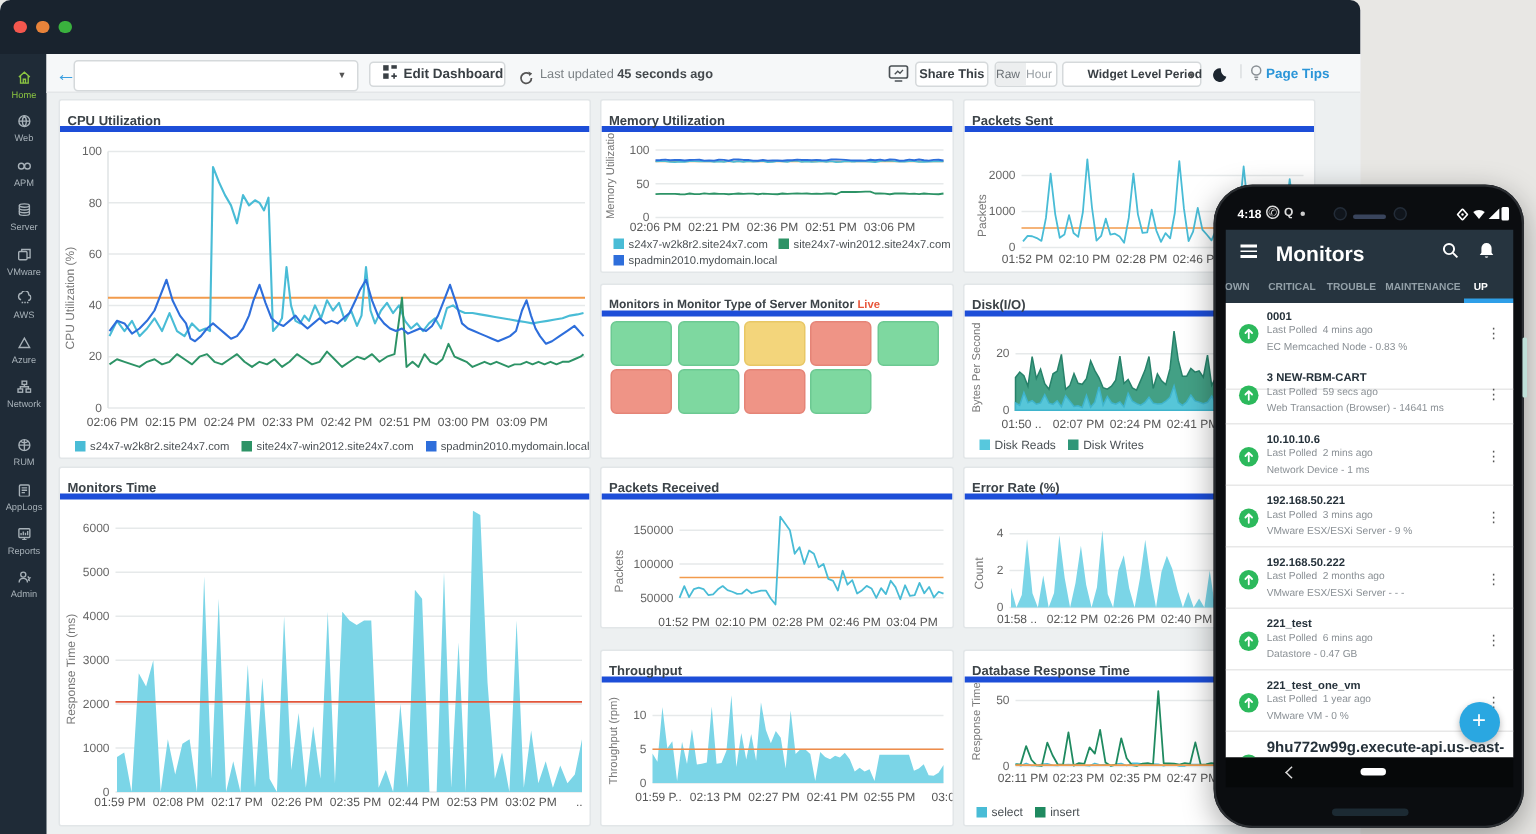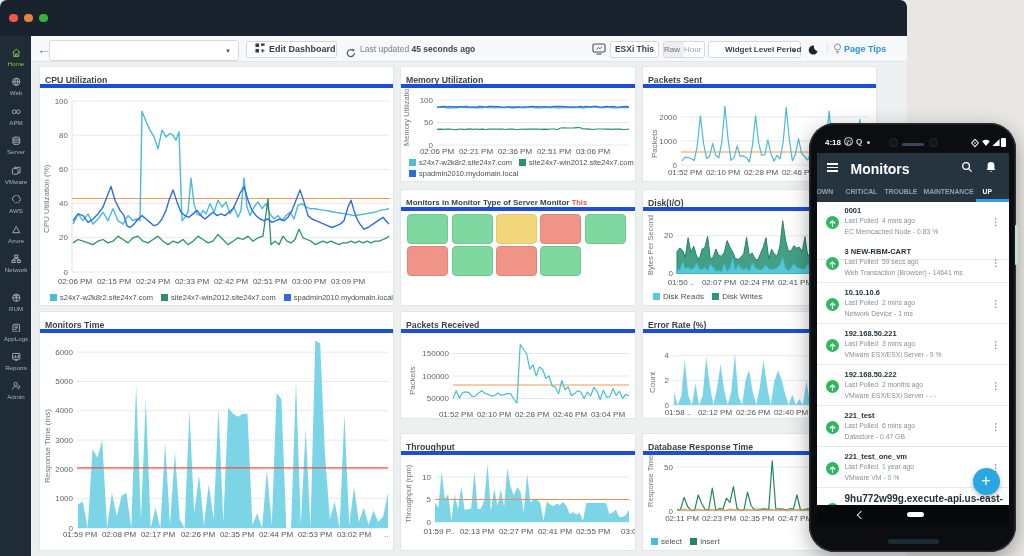--- a/index.html
+++ b/index.html
@@ -95,21 +95,21 @@
           <path d="M8.3 5 A3.5 3.5 0 1 1 6.8 2.2" stroke="#555" stroke-width="1.2" fill="none"></path>
           <path d="M6.3 0.6 L8.8 2 L6.9 3.8 Z" fill="#555"></path>
         </svg>
   </div>
   <div style="position:absolute;left:329px;top:8px;font-size:8.5px;color:#7a8084;white-space:nowrap">Last updated <b style="color:#43484c">45 seconds ago</b></div>
   <svg style="position:absolute;left:561px;top:7px" width="14" height="12" viewBox="0 0 14 12">
         <rect x="1" y="1" width="12" height="8" rx="1.2" stroke="#4a5054" stroke-width="1.1" fill="none"></rect>
         <path d="M4.5 11 H9.5" stroke="#4a5054" stroke-width="1.1"></path>
         <path d="M4.5 6.5 l2 -2 1.5 1.3 2 -2.2" stroke="#4a5054" stroke-width="0.9" fill="none"></path>
       </svg>
-  <div class="btn" style="left:579px;top:5px;width:49px;text-align:center;padding-left:0;font-weight:bold;font-size:8.5px">ESXi This</div>
+  <div class="btn" style="left:579px;top:5px;width:49px;text-align:center;padding-left:0;font-weight:bold;font-size:8.5px">Share This</div>
   <div class="btn" style="left:632px;top:5px;width:42px;padding:0;text-align:left;color:#9aa0a5;font-size:8px">
      <span style="display:inline-block;width:20px;background:#eceeef;border-radius:2px 0 0 2px;color:#6a7075;line-height:15px">Raw</span><span style="display:inline-block;width:20px;line-height:15px">Hour</span></div>
   <div class="btn" style="left:677px;top:5px;width:93px;font-weight:bold;color:#3a4045;white-space:nowrap;font-size:8px;padding-left:16px">Widget Level Period<span style="position:absolute;right:3px;top:6.5px;font-size:5.5px;color:#555;line-height:1">▼</span></div>
   <svg style="position:absolute;left:777px;top:8.5px" width="10" height="10" viewBox="0 0 14 14">
         <path d="M8.4 0.9 A6.3 6.3 0 1 0 13.4 8.7 A6.9 6.9 0 0 1 8.4 0.9 Z" fill="#1d2630"></path>
       </svg>
   <div style="position:absolute;left:795px;top:6px;color:#d8dbdd;font-size:10px">|</div>
   <svg style="position:absolute;left:802px;top:7px" width="9" height="12" viewBox="0 0 9 12">
         <circle cx="4.5" cy="4" r="3" stroke="#8a9095" stroke-width="1" fill="none"></circle>
         <path d="M3.2 8.5 h2.6 M3.6 10 h1.8" stroke="#8a9095" stroke-width="1"></path>
@@ -207,21 +207,21 @@
         <text x="192" y="66" font-size="8" fill="#555" text-anchor="middle">03:06 PM</text>
 </svg>
     <div class="leg" style="left:8px;top:90px;line-height:11px;white-space:nowrap;font-size:7.5px">
 <span class="sq" style="background:#49bcd6"></span>s24x7-w2k8r2.site24x7.com
 <span class="sq" style="background:#2d9366;margin-left:5px"></span>site24x7-win2012.site24x7.com<br>
 <span class="sq" style="background:#2e6edb"></span>spadmin2010.mydomain.local
 </div>
   </div>
 
   <div class="panel" style="left:400px;top:189px;width:236px;height:117px">
-    <div class="ph" style="font-size:8px">Monitors in Monitor Type of Server Monitor <span style="color:#e8563a;font-size:7.5px">This</span></div>
+    <div class="ph" style="font-size:8px">Monitors in Monitor Type of Server Monitor <span style="color:#e8563a;font-size:7.5px">Live</span></div>
     <div style="position:absolute;left:6px;top:24px;width:41px;height:30px;background:#7ed8a0;border:1px solid #6cc992;border-radius:4px"></div>
       <div style="position:absolute;left:51px;top:24px;width:41px;height:30px;background:#7ed8a0;border:1px solid #6cc992;border-radius:4px"></div>
       <div style="position:absolute;left:95px;top:24px;width:41px;height:30px;background:#f3d57b;border:1px solid #e8c765;border-radius:4px"></div>
       <div style="position:absolute;left:139px;top:24px;width:41px;height:30px;background:#ef9486;border:1px solid #e58477;border-radius:4px"></div>
       <div style="position:absolute;left:184px;top:24px;width:41px;height:30px;background:#7ed8a0;border:1px solid #6cc992;border-radius:4px"></div>
       <div style="position:absolute;left:6px;top:56px;width:41px;height:30px;background:#ef9486;border:1px solid #e58477;border-radius:4px"></div>
       <div style="position:absolute;left:51px;top:56px;width:41px;height:30px;background:#7ed8a0;border:1px solid #6cc992;border-radius:4px"></div>
       <div style="position:absolute;left:95px;top:56px;width:41px;height:30px;background:#ef9486;border:1px solid #e58477;border-radius:4px"></div>
       <div style="position:absolute;left:139px;top:56px;width:41px;height:30px;background:#7ed8a0;border:1px solid #6cc992;border-radius:4px"></div>
   </div>

